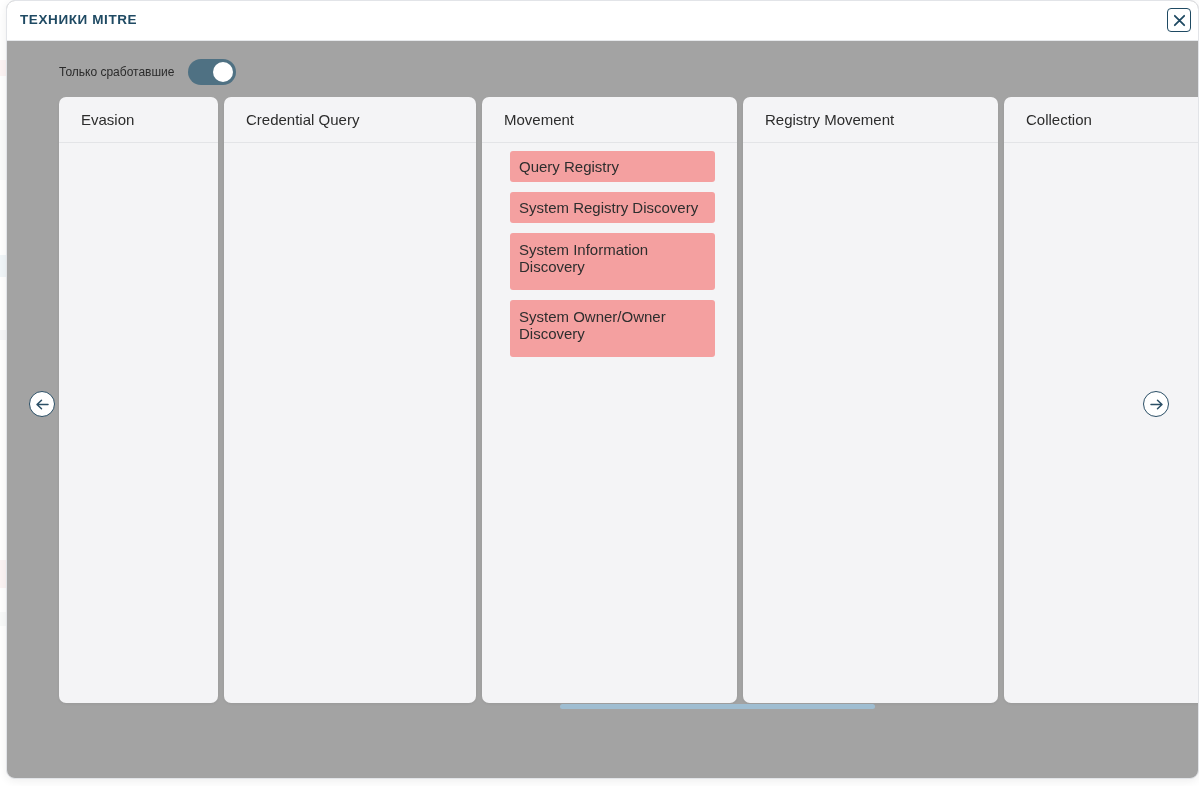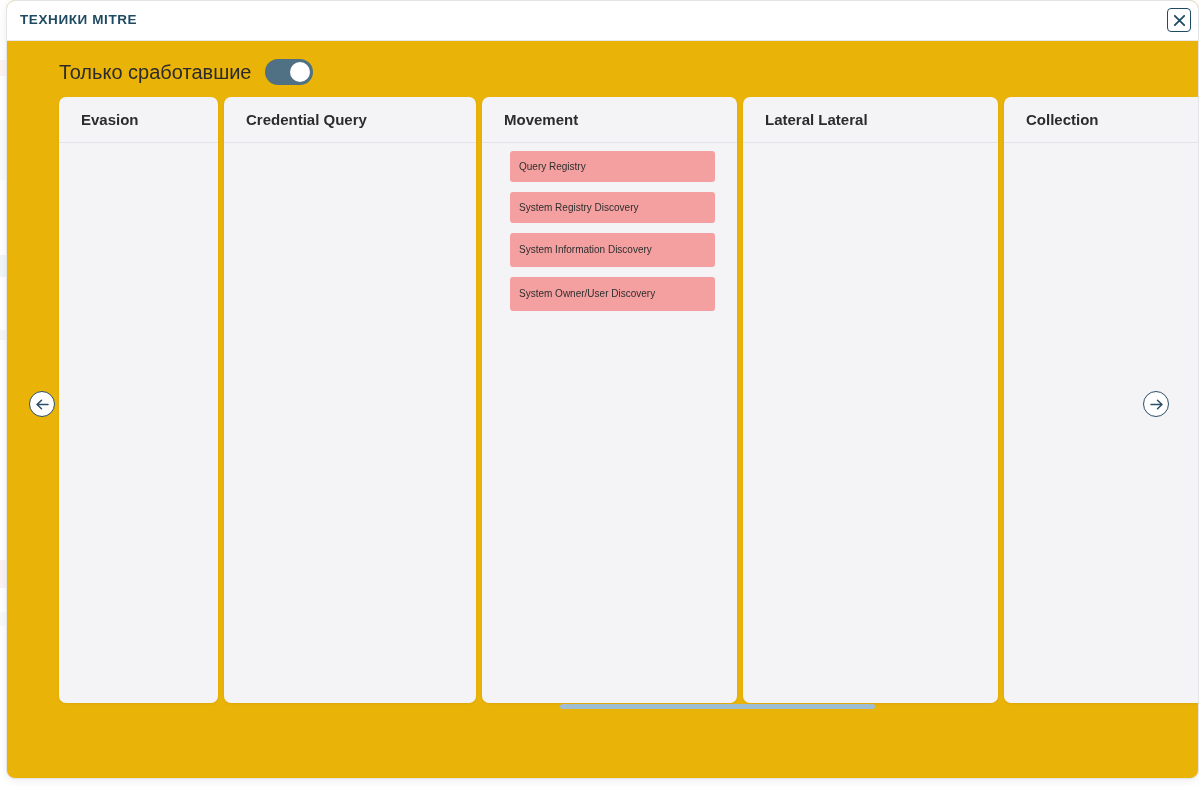--- a/index.html
+++ b/index.html
@@ -31,21 +31,21 @@
   #behind-layer .g4 { top: 560px; height: 28px; background: #f6dada; }
   #behind-layer .g5 { top: 612px; height: 14px; background: #eceef0; }
   #behind-layer .g6 { top: 60px;  height: 16px; background: #f7dcdc; }
 
   #modal {
     position: absolute;
     left: 6px;
     top: 0px;
     width: 1193px;
     height: 779px;
-    background: #eab308;
+    background: #a3a3a3;
     border: 1px solid #e2e4e8;
     border-radius: 9px;
     box-shadow: 0 2px 10px rgba(0,0,0,0.07);
     overflow: hidden;
   }
 
   
   #titlebar {
     position: absolute;
     left: 0; top: 0;
@@ -88,21 +88,21 @@
   }
   #toggle-row {
     position: absolute;
     left: 52px;
     top: 18px;
     display: flex;
     align-items: center;
     gap: 13px;
   }
   #toggle-label {
-    font-size: 20px;
+    font-size: 12px;
     color: #2b2b2b;
   }
   #toggle-switch {
     width: 48px;
     height: 26px;
     border-radius: 13px;
     background: #4f7183;
     position: relative;
     cursor: pointer;
     flex: none;
@@ -147,41 +147,41 @@
   .col-w-mid    { width: 252px; }
   .col-w-wide   { width: 255px; }
 
   .column-header {
     height: 46px;
     border-bottom: 1px solid #e3e4e7;
     display: flex;
     align-items: center;
     padding-left: 22px;
     font-size: 15px;
-    font-weight: bold;
+    font-weight: normal;
     color: #2c2c2c;
     white-space: nowrap;
     flex: none;
   }
   .column-body {
     flex: 1 1 auto;
     padding: 8px 0 0 0;
     overflow: hidden;
   }
   .technique-card {
     margin: 0 22px 10px 28px;
     background: #f4a0a0;
     border-radius: 3px;
     color: #2e2e2e;
-    font-size: 10px;
+    font-size: 15px;
     line-height: 17px;
     padding: 7px 9px;
     cursor: pointer;
   }
-  .technique-card.two-line { padding-top: 8px; padding-bottom: 9px; }
+  .technique-card.two-line { padding-top: 8px; padding-bottom: 15px; }
 
   
   #hscroll-track {
     position: absolute;
     left: 52px;
     top: 703px;
     width: 1085px;
     height: 5px;
   }
   #hscroll-thumb {
@@ -259,26 +259,26 @@
         <div class="column-header">Credential Query</div>
         <div class="column-body"></div>
       </div>
 
       <div class="tactic-column col-w-wide">
         <div class="column-header">Movement</div>
         <div class="column-body">
           <div class="technique-card">Query Registry</div>
           <div class="technique-card">System Registry Discovery</div>
           <div class="technique-card two-line">System Information Discovery</div>
-          <div class="technique-card two-line">System Owner/User Discovery</div>
+          <div class="technique-card two-line">System Owner/Owner Discovery</div>
         </div>
       </div>
 
       <div class="tactic-column col-w-wide">
-        <div class="column-header">Lateral Lateral</div>
+        <div class="column-header">Registry Movement</div>
         <div class="column-body"></div>
       </div>
 
       <div class="tactic-column col-w-wide">
         <div class="column-header">Collection</div>
         <div class="column-body"></div>
       </div>
 
     </div>
   </div>

